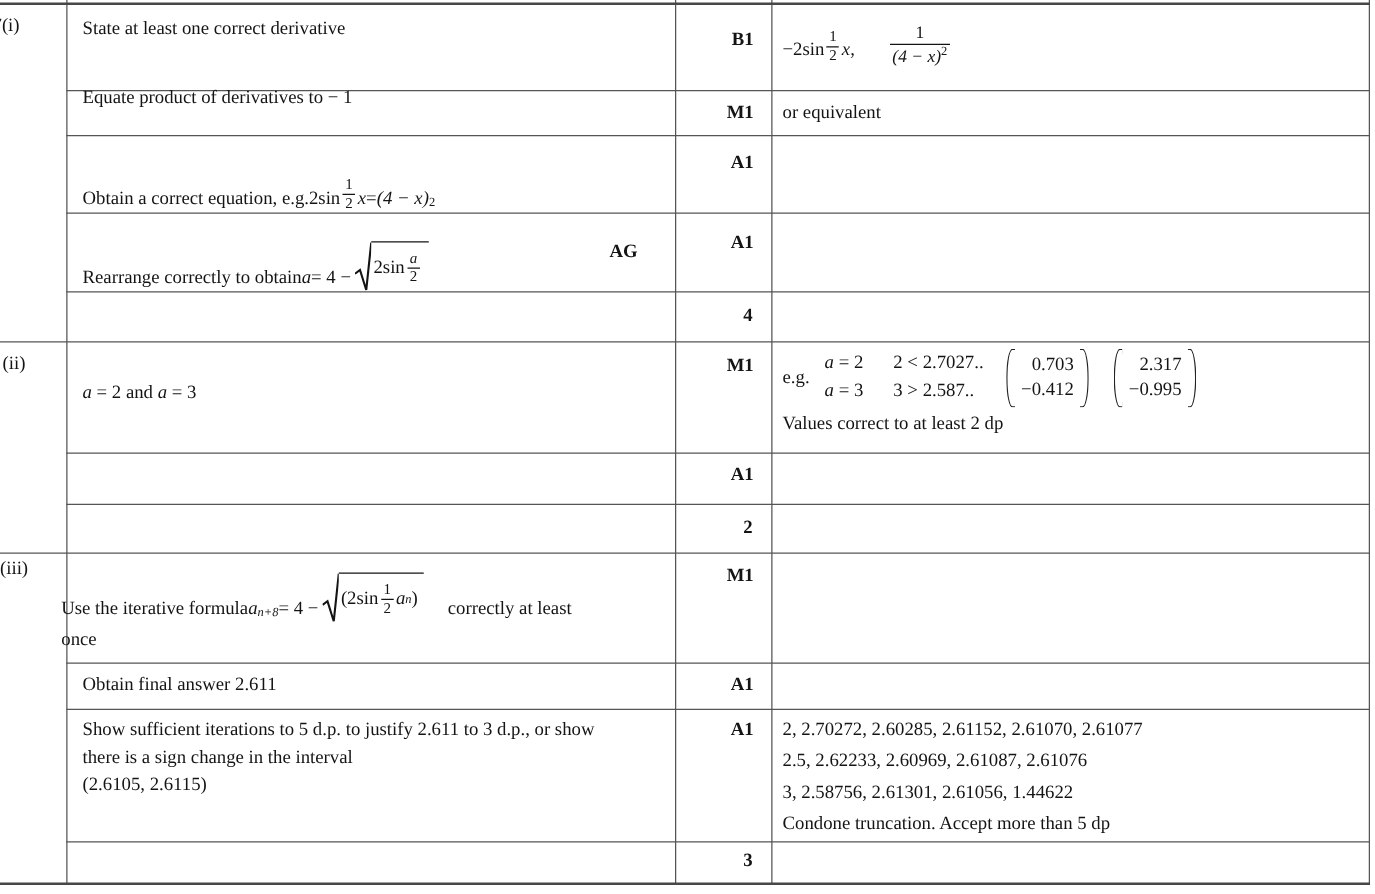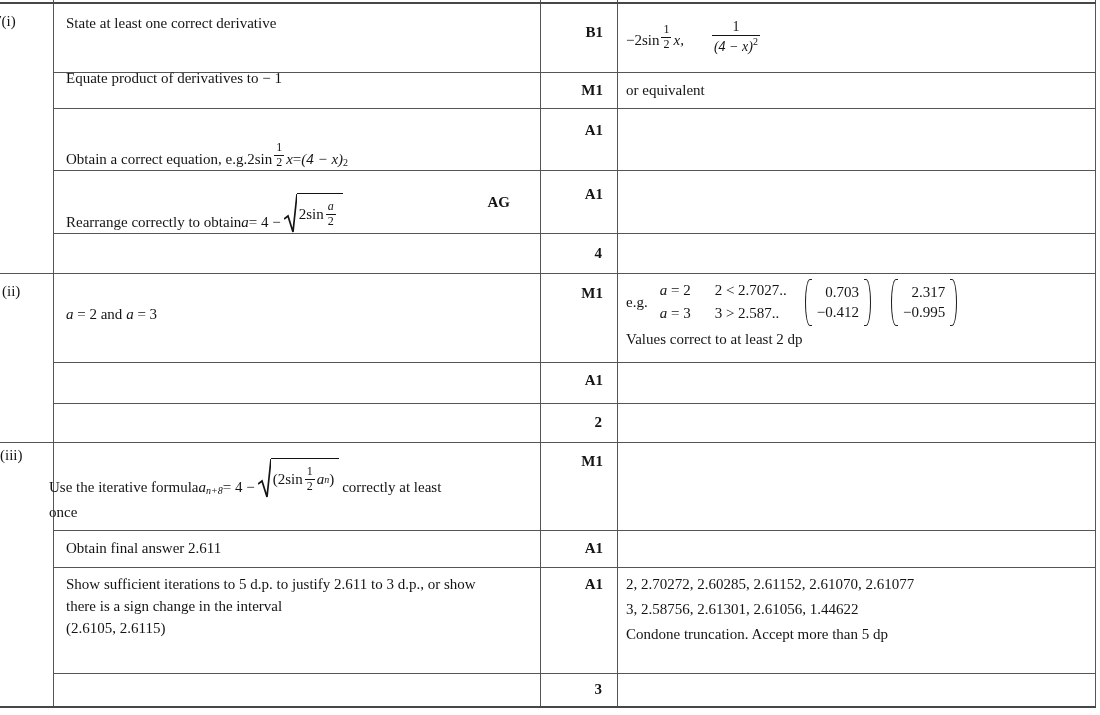--- a/index.html
+++ b/index.html
@@ -176,36 +176,37 @@
           <span>(2sin</span>
           <span class="frac">
             <span class="num">1</span>
             <span class="den">2</span>
           </span>
           <span class="v">a</span>
             <sub>n</sub>
           <span>)</span>
         </span>
       </span>
-      <span style="margin-left:0"> correctly at least</span>
+      <span style="margin-left:16px"> correctly at least</span>
     </div>
     <div style="margin-top:4px">once</div>
   </div>
   <div class="cell mark" style="left:541px;top:442px;width:75px;height:88px;padding:9px 13px 0 0">M1</div>
 
   <div class="cell" style="left:54px;top:530px;width:486px;height:37px;padding:8px 12px 0 12px">Obtain final answer 2.611</div>
   <div class="cell mark" style="left:541px;top:530px;width:75px;height:37px;padding:8px 13px 0 0">A1</div>
 
   <div class="cell" style="left:54px;top:567px;width:486px;height:106px;padding:6px 12px 0 12px;line-height:1.47">
     <span>Show sufficient iterations to 5 d.p. to justify 2.611 to 3 d.p., or show</span><br>
     <span>there is a sign change in the interval</span><br>
     <span>(2.6105, 2.6115)</span>
   </div>
   <div class="cell mark" style="left:541px;top:567px;width:75px;height:106px;padding:7px 13px 0 0">A1</div>
   <div class="cell" style="left:618px;top:567px;width:477px;height:106px;padding:5px 0 0 8px;line-height:1.66">
     <div>2, 2.70272, 2.60285, 2.61152, 2.61070, 2.61077</div>
+    <div>2.5, 2.62233, 2.60969, 2.61087, 2.61076</div>
     <div>3, 2.58756, 2.61301, 2.61056, 1.44622</div>
     <div>Condone truncation. Accept more than 5 dp</div>
   </div>
 
   <div class="cell totalcell" style="left:541px;top:673px;width:75px;height:33px;padding-right:14px">3</div>
 
 </div>
 
 </body></html>

